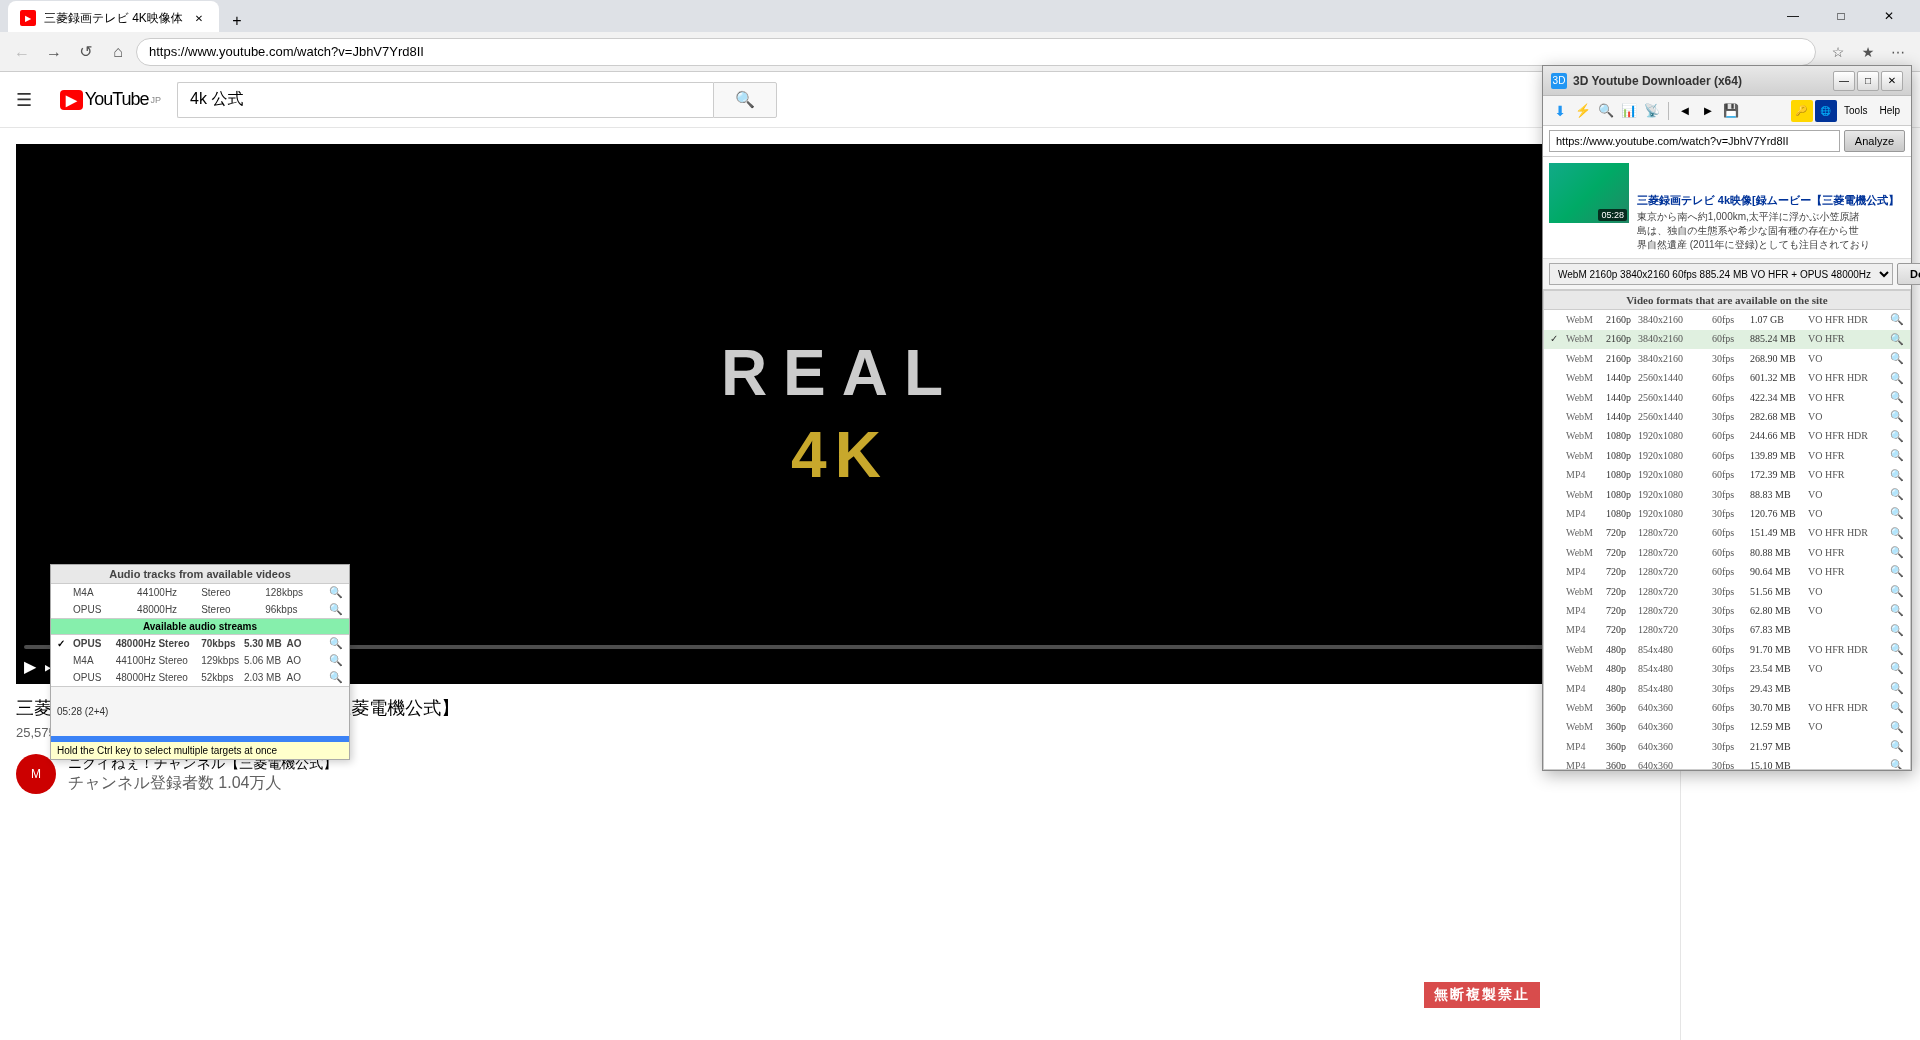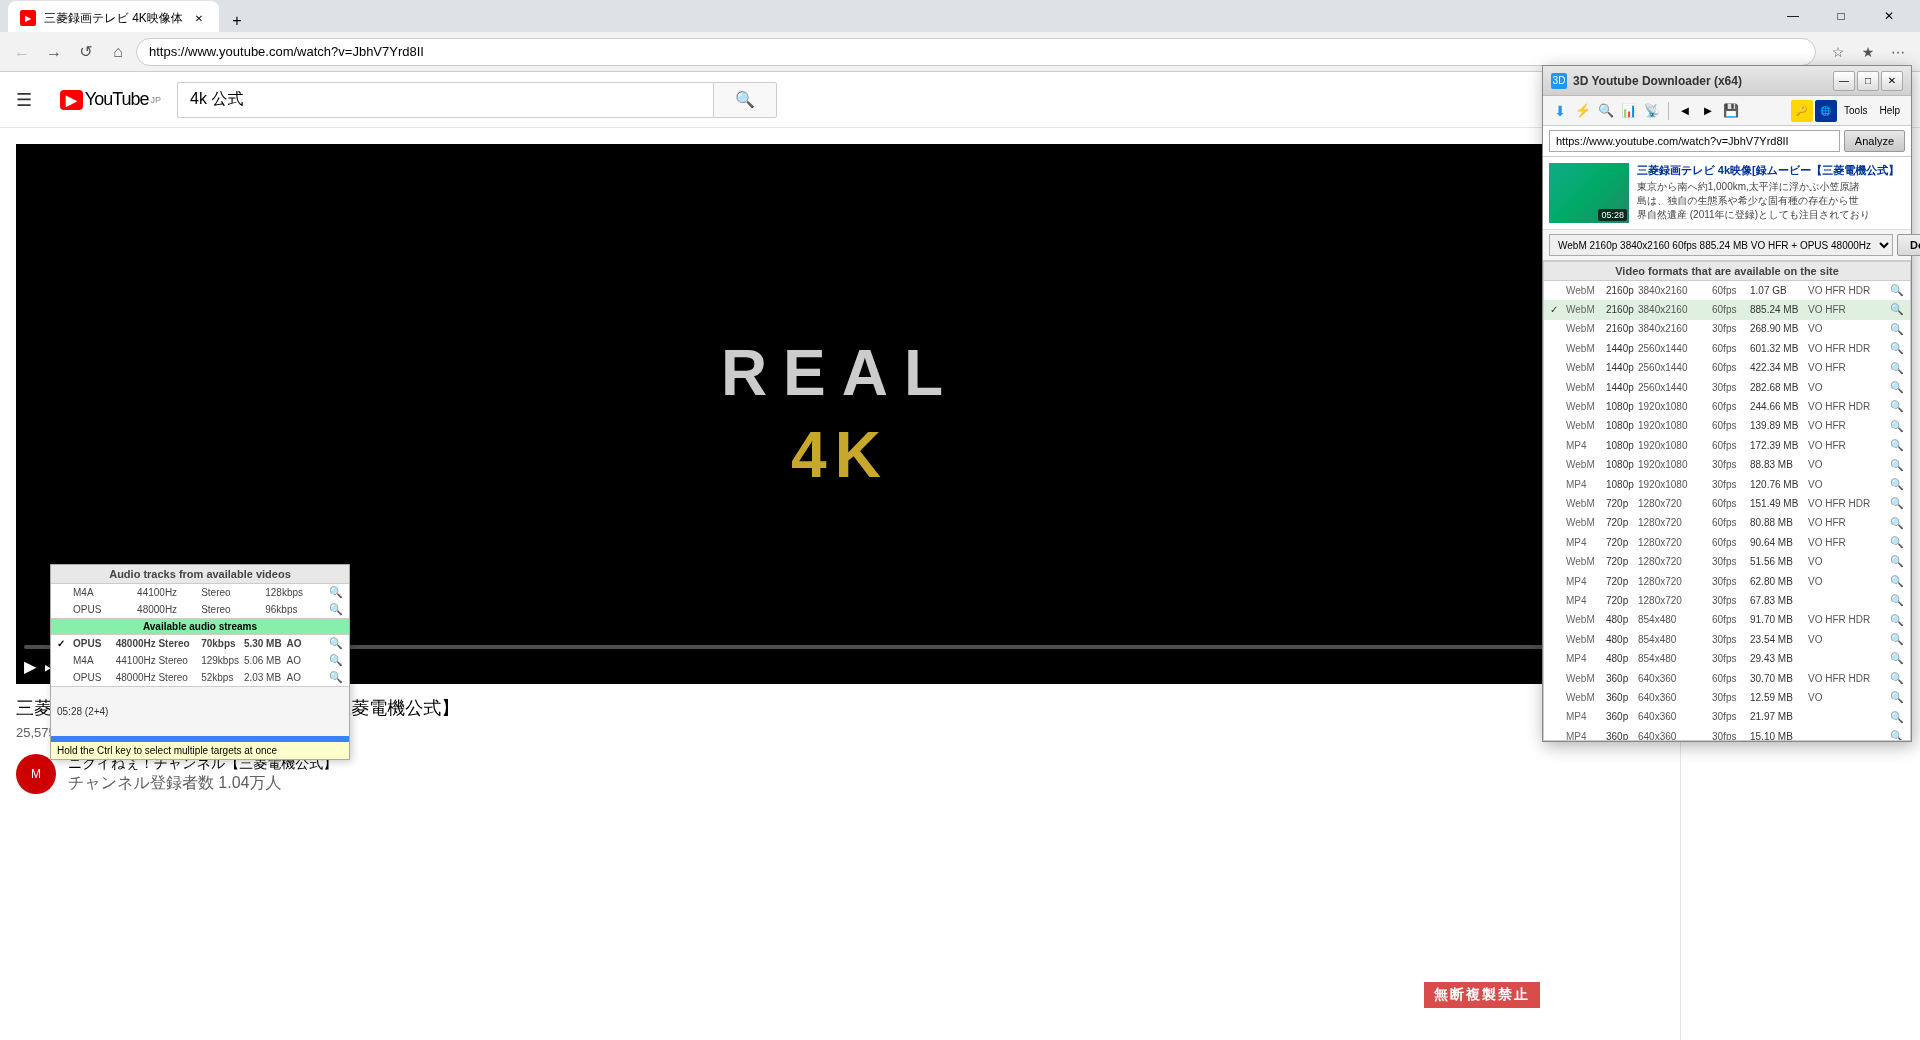--- a/index.html
+++ b/index.html
@@ -67,31 +67,31 @@
     .dl-right-tools { margin-left: auto; display: flex; gap: 2px; }
     .dl-url-bar { display: flex; align-items: center; gap: 4px; padding: 4px 6px; background: #fff; border-bottom: 1px solid #ccc; }
     .dl-url-input { flex: 1; height: 22px; border: 1px solid #aaa; padding: 0 6px; font-size: 11px; outline: none; }
     .dl-analyze-btn { height: 22px; padding: 0 10px; background: linear-gradient(180deg, #e8e8e8, #c8c8c8); border: 1px solid #999; cursor: pointer; font-size: 11px; border-radius: 2px; }
 
     
     .dl-video-info { display: flex; padding: 6px; gap: 8px; background: #fff; border-bottom: 1px solid #ddd; }
     .dl-thumbnail { width: 80px; height: 60px; background: #2a6; display: flex; align-items: center; justify-content: center; flex-shrink: 0; overflow: hidden; position: relative; }
     .dl-thumbnail-img { width: 100%; height: 100%; background: linear-gradient(135deg, #1a8 0%, #0a6 50%, #286 100%); }
     .dl-thumbnail-time { position: absolute; bottom: 2px; right: 2px; background: rgba(0,0,0,0.7); color: #fff; font-size: 9px; padding: 1px 3px; border-radius: 2px; }
-    .dl-video-desc { flex: 1; font-size: 10px; line-height: 1.4; color: #333; overflow: hidden; }
+    .dl-video-desc { flex: 1; font-size: 10px; line-height: 1.4; color: #333; overflow: hidden; margin-top: 30px; }
     .dl-video-title-text { font-weight: 600; font-size: 11px; color: #003399; margin-bottom: 2px; }
     .dl-video-body-text { font-size: 10px; color: #444; }
 
     
     .dl-format-row { display: flex; align-items: center; padding: 4px 6px; gap: 4px; background: #f5f5f5; border-bottom: 1px solid #ccc; }
     .dl-format-select { flex: 1; height: 22px; border: 1px solid #aaa; font-size: 10px; padding: 0 4px; }
     .dl-download-btn { height: 22px; padding: 0 12px; background: linear-gradient(180deg, #f0f0f0, #d8d8d8); border: 1px solid #999; cursor: pointer; font-size: 11px; font-weight: 600; border-radius: 2px; }
 
     
-    .dl-dropdown { background: #fff; border: 1px solid #ccc; overflow-y: auto; max-height: 480px; position: relative; }
+    .dl-dropdown { background: #fff; border: 1px solid #ccc; overflow-y: auto; max-height: 480px; position: relative; font-family: Liberation Serif, serif; }
     .dl-dropdown-header { background: #e8e8e8; padding: 3px 6px; font-size: 11px; font-weight: 600; color: #444; border-bottom: 1px solid #ccc; text-align: center; }
     .dl-format-item { display: flex; align-items: center; padding: 2px 6px; font-size: 10px; line-height: 1.4; cursor: pointer; gap: 2px; }
     .dl-format-item.selected { background: #e0f0e0; }
     .dl-format-item .check { width: 14px; font-size: 10px; color: #333; flex-shrink: 0; }
     .dl-format-item .fmt-label { width: 38px; color: #666; font-size: 10px; flex-shrink: 0; }
     .dl-format-item .res-label { width: 30px; color: #333; font-size: 10px; flex-shrink: 0; }
     .dl-format-item .dim-label { width: 72px; color: #555; font-size: 10px; flex-shrink: 0; }
     .dl-format-item .fps-label { width: 36px; color: #555; font-size: 10px; flex-shrink: 0; }
     .dl-format-item .size-label { width: 56px; color: #333; font-size: 10px; flex-shrink: 0; }
     .dl-format-item .flags-label { flex: 1; color: #555; font-size: 10px; }

